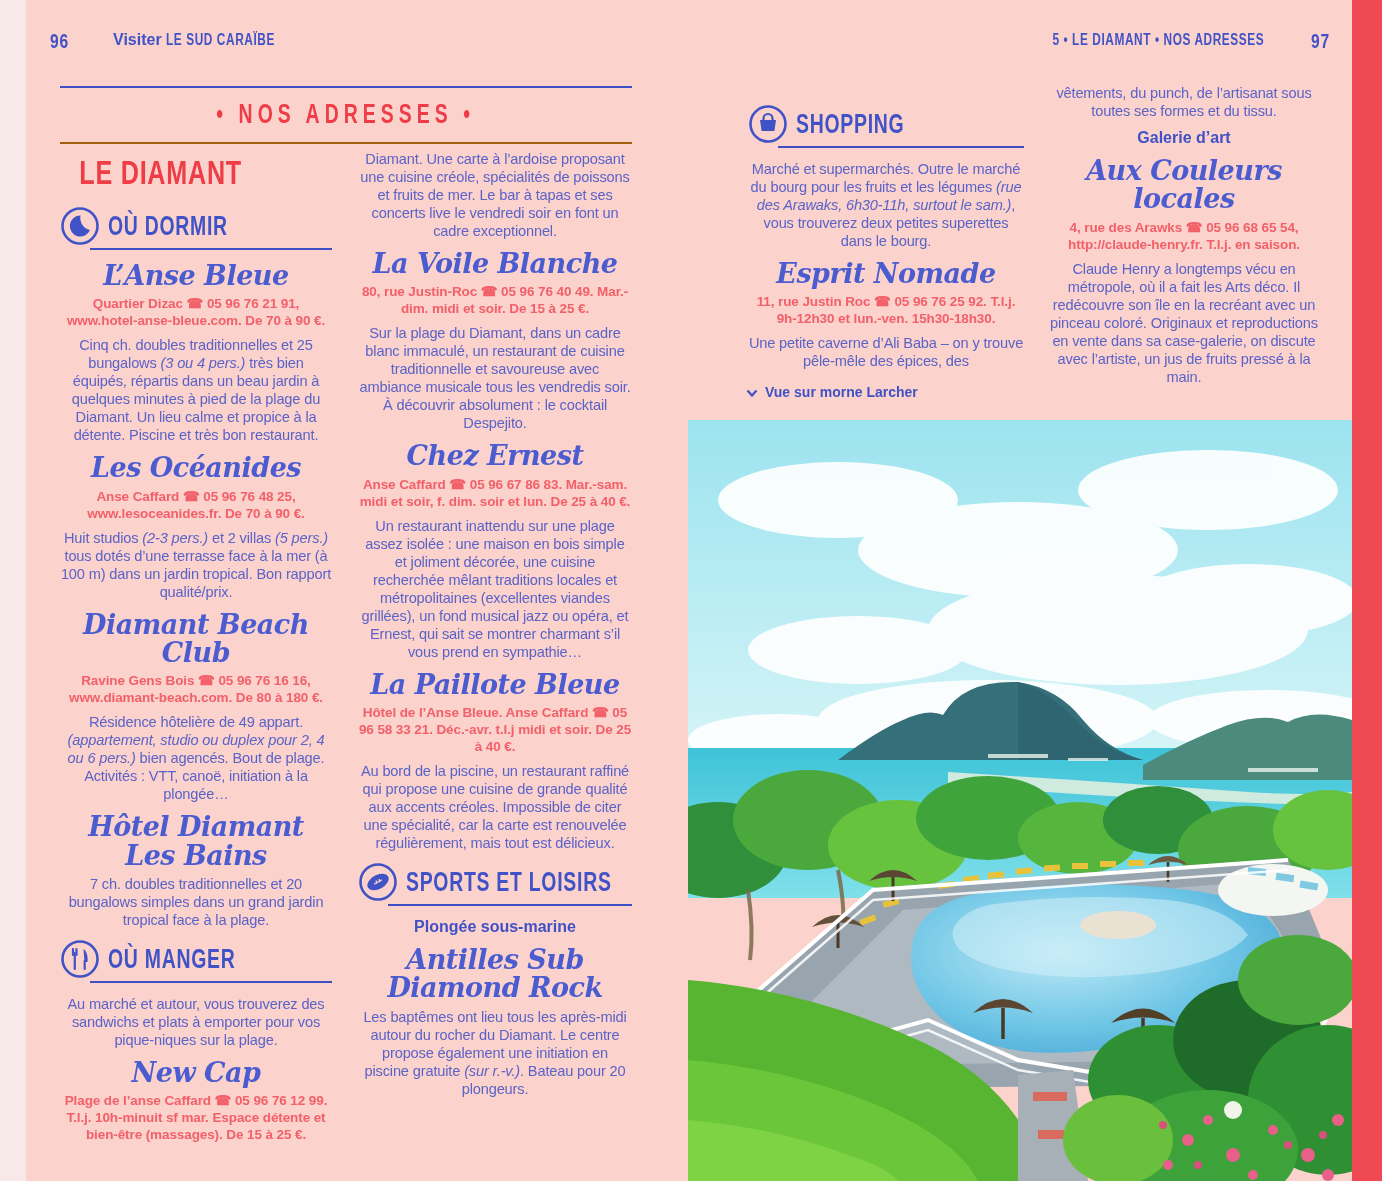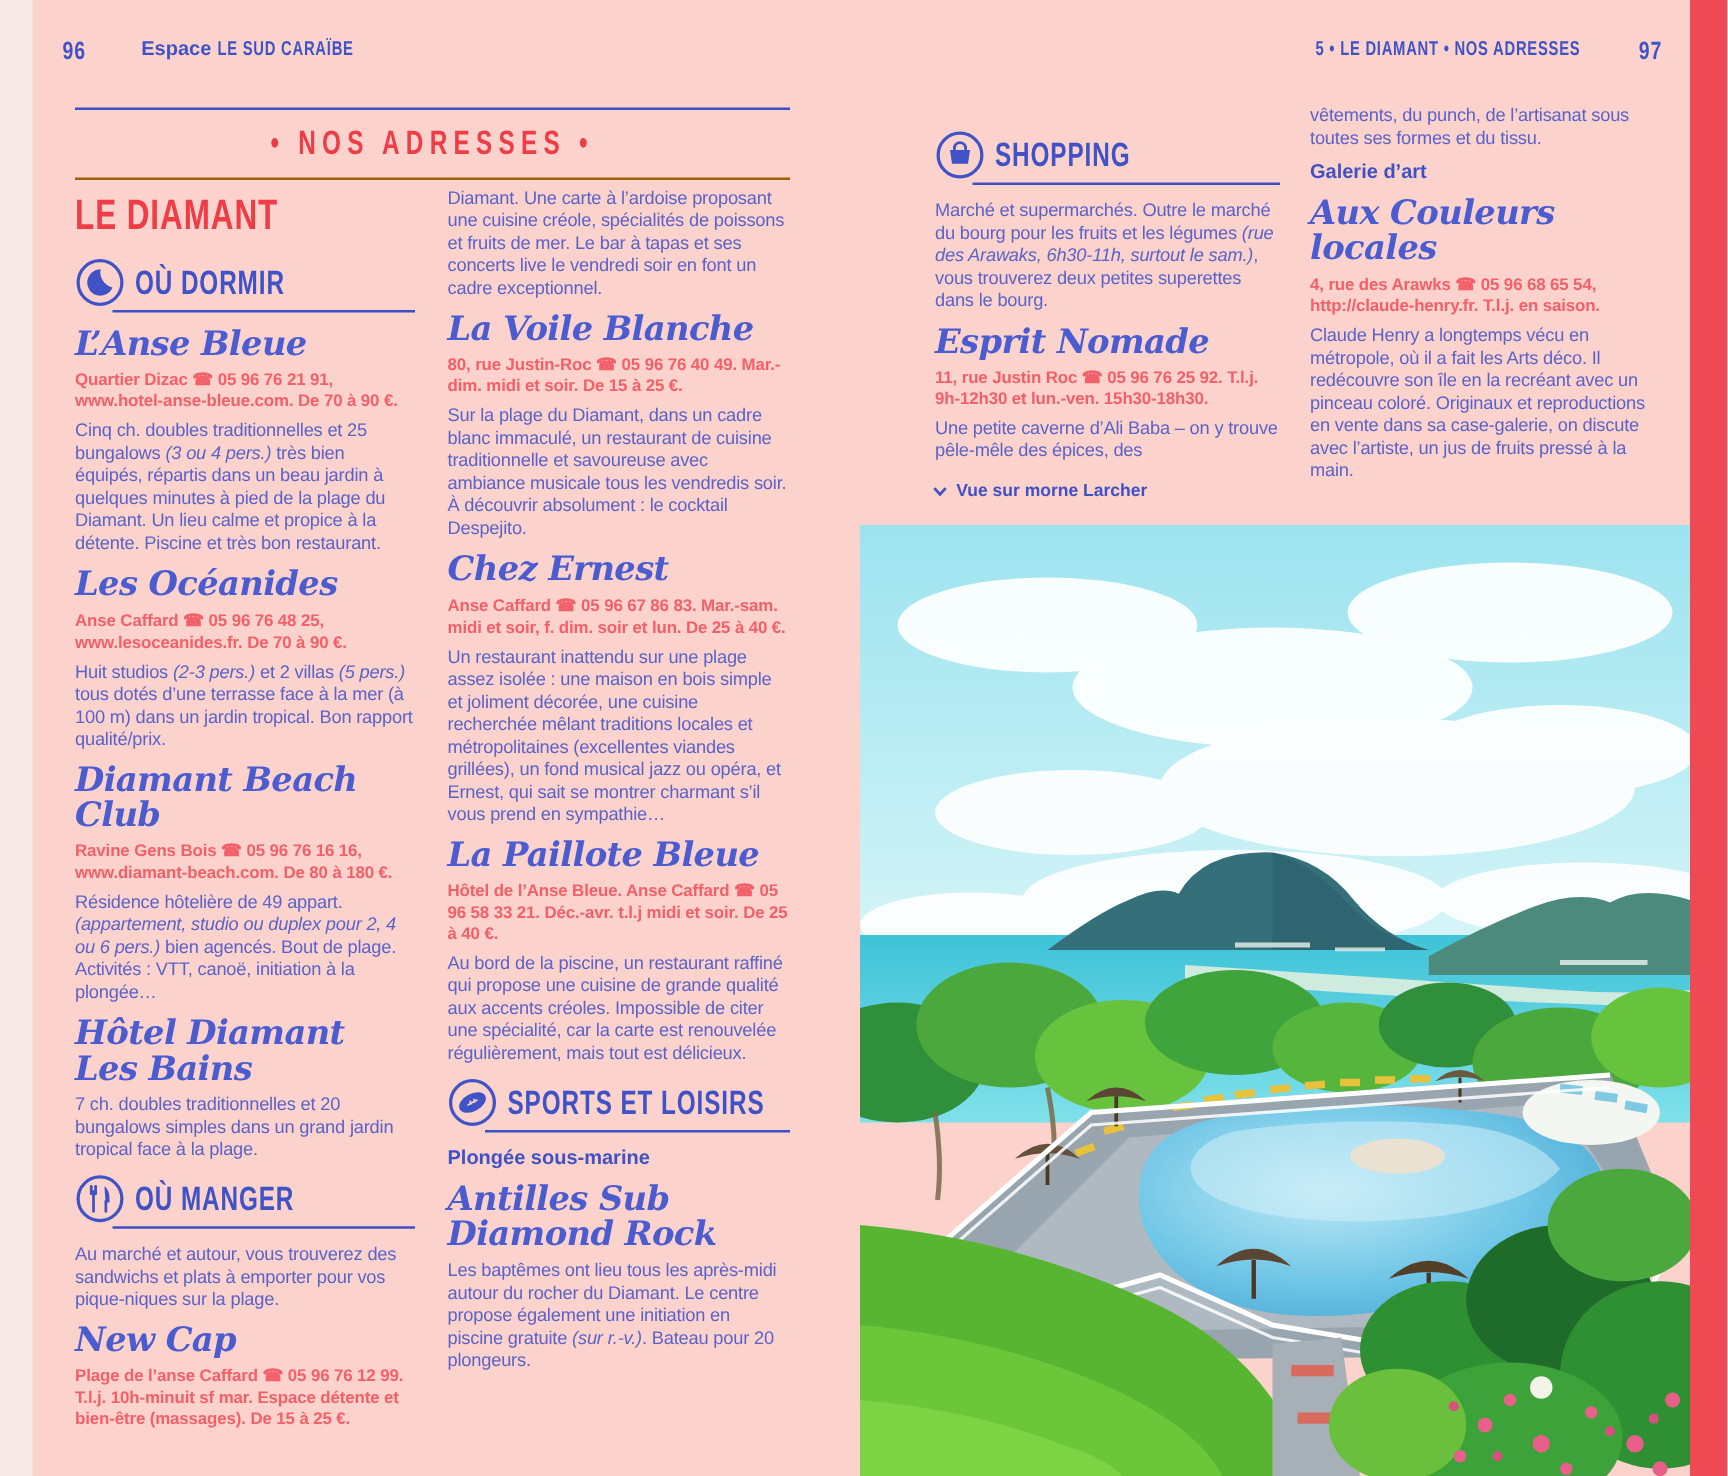--- a/index.html
+++ b/index.html
@@ -20,21 +20,21 @@
   .crumb-right{text-align:right;transform-origin:100% 50%;}
   .crumb-right .cond{transform-origin:100% 50%;}
 
   
   .banner{position:absolute;left:60px;top:86px;width:572px;text-align:center;
     border-top:2px solid #3d4fc3;border-bottom:2px solid #a16207;padding:11px 0 12px;}
   .banner span{display:inline-block;color:#ee3d47;font-weight:700;font-size:27px;
     letter-spacing:7px;transform:scaleX(.72);transform-origin:50% 50%;white-space:nowrap;}
 
   
-  .col{position:absolute;}
+  .col{position:absolute;text-align:center;}
   #col1{left:60px;top:153px;width:272px;}
   #col2{left:358px;top:150px;width:274px;}
   #col3{left:748px;top:94px;width:276px;}
   #col4{left:1048px;top:84px;width:272px;}
 
   .h1{color:#ee3d47;font-weight:700;font-size:34px;transform:scaleX(.74);
     transform-origin:0 50%;letter-spacing:1px;white-space:nowrap;margin:0 0 14px;}
 
   .section-head{position:relative;display:flex;align-items:center;gap:8px;
     margin:10px 0 12px;padding-bottom:4px;}
@@ -62,21 +62,21 @@
   .photo svg{display:block;}
 </style>
 </head>
 <body>
 
 <div class="spread">
   <div class="page-edge"></div>
   <div class="red-bar"></div>
 
   <div class="pagenum" style="left:50px;top:30px;">96</div>
-  <div class="crumb" style="left:113px;top:31px;"><b>Espace</b>&nbsp;<span class="cond">LE SUD CARAÏBE</span></div>
+  <div class="crumb" style="left:113px;top:31px;"><b>Visiter</b>&nbsp;<span class="cond">LE SUD CARAÏBE</span></div>
   <div class="crumb crumb-right" style="right:118px;top:31px;"><span class="cond"><b>5</b><span> • LE DIAMANT • NOS ADRESSES</span></span></div>
   <div class="pagenum" style="left:1311px;top:30px;">97</div>
 
   <div class="banner">
     <span>• NOS ADRESSES •</span>
   </div>
 
   <div class="col" id="col1">
     <div class="h1">LE DIAMANT</div>
 

